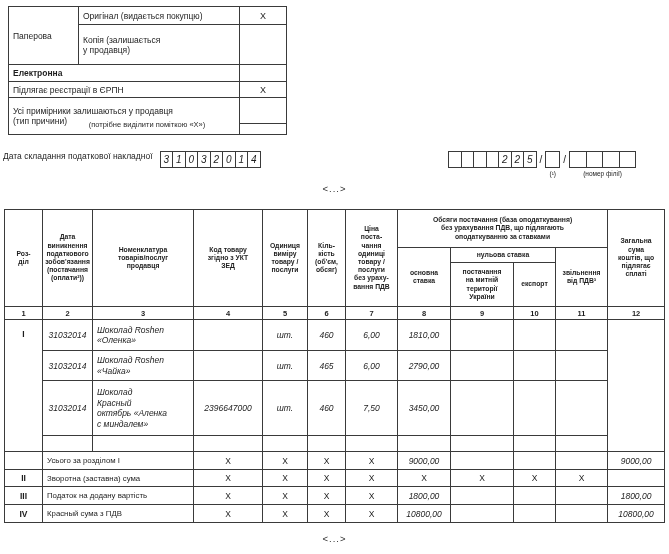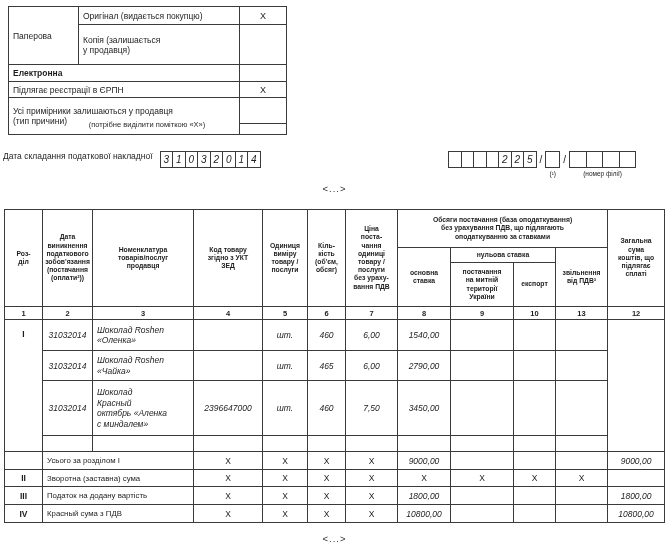--- a/index.html
+++ b/index.html
@@ -243,33 +243,33 @@
       <td class="num-row">1</td>
       <td class="num-row">2</td>
       <td class="num-row">3</td>
       <td class="num-row">4</td>
       <td class="num-row">5</td>
       <td class="num-row">6</td>
       <td class="num-row">7</td>
       <td class="num-row">8</td>
       <td class="num-row">9</td>
       <td class="num-row">10</td>
-      <td class="num-row">13</td>
+      <td class="num-row">11</td>
       <td class="num-row">12</td>
     </tr>
     <tr style="height:31px;">
       <td class="section" rowspan="4">I</td>
       <td class="val">31032014</td>
       <td class="name">Шоколад Roshen
 «Оленка»</td>
       <td class="val"></td>
       <td class="val">шт.</td>
       <td class="val">460</td>
       <td class="val">6,00</td>
-      <td class="val">1540,00</td>
+      <td class="val">1810,00</td>
       <td class="val"></td>
       <td class="val"></td>
       <td class="val"></td>
       <td class="val" rowspan="4"></td>
     </tr>
     <tr style="height:30px;">
       <td class="val">31032014</td>
       <td class="name">Шоколад Roshen
 «Чайка»</td>
       <td class="val"></td>

